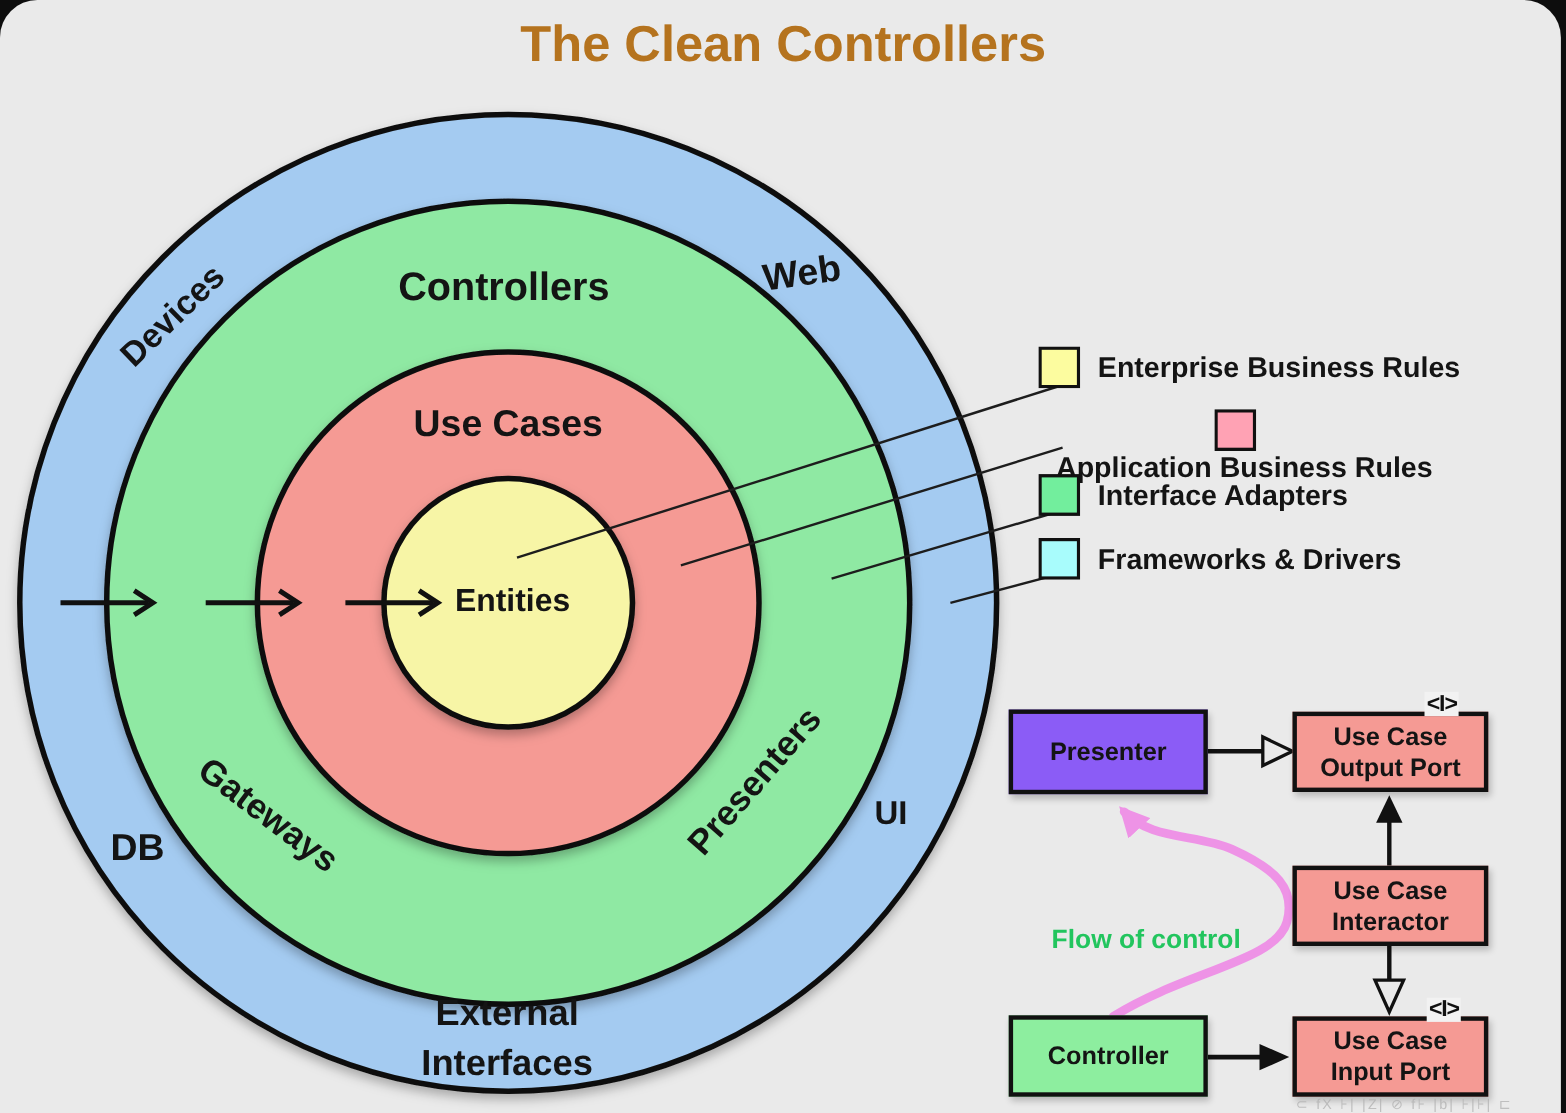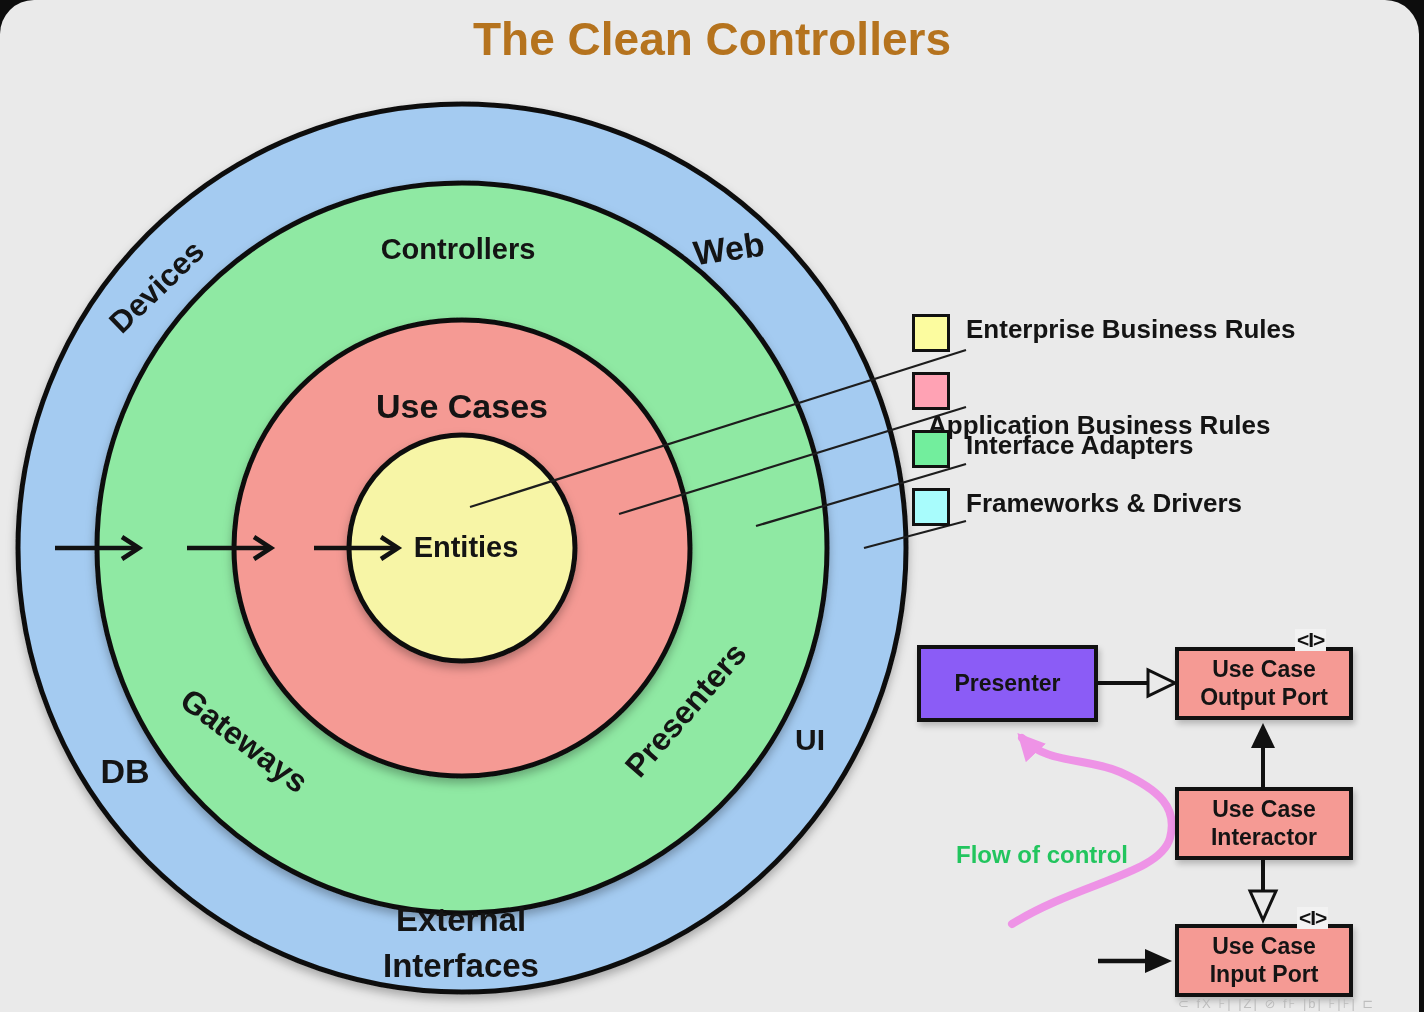--- a/index.html
+++ b/index.html
@@ -5,21 +5,21 @@
   html,body{margin:0;padding:0;}
   body{background:#0d0d0d;font-family:"Liberation Sans","DejaVu Sans",sans-serif;}
   .stage{position:relative;width:1424px;height:1012px;overflow:hidden;background:#0d0d0d;}
   .panel{position:absolute;left:0;top:0;width:1419px;height:1012px;background:#eaeaea;
          border-radius:34px 34px 0 0;}
   .title{position:absolute;left:0;top:12px;width:1424px;margin:0;text-align:center;
          font-size:46px;font-weight:bold;letter-spacing:0px;}
   .diagram-svg{position:absolute;left:0;top:0;}
   .ring-label{position:absolute;font-weight:bold;color:#141414;white-space:nowrap;
               transform:translate(-50%,-50%);}
-  .legend-row{position:absolute;left:912px;display:flex;align-items:flex-start;height:40px;}
+  .legend-row{position:absolute;left:944px;display:flex;align-items:center;height:40px;}
   .legend-swatch{width:38px;height:38px;flex:0 0 38px;}
   .legend-label{margin-left:16px;font-size:26px;font-weight:bold;color:#141414;white-space:nowrap;}
   .flow-box{position:absolute;border:4px solid #111;display:flex;align-items:center;justify-content:center;
             text-align:center;font-weight:bold;font-size:23px;line-height:1.18;color:#141414;
             white-space:pre-line;box-shadow:2px 4px 6px rgba(0,0,0,0.22);}
   .iface-marker{position:absolute;background:#f2f2f2;color:#111;font-weight:bold;font-size:21px;
                 line-height:22px;padding:0 2px;letter-spacing:-1px;z-index:5;}
   .flow-caption{position:absolute;font-weight:bold;font-size:24px;white-space:nowrap;
                 transform:translate(-50%,-50%);}
   .watermark{position:absolute;left:1158px;top:996px;width:266px;height:16px;overflow:hidden;
@@ -92,22 +92,22 @@
 
       <g>
         <line x1="1098" y1="961" x2="1146" y2="961" stroke="#111" stroke-width="4.5"></line>
         <polygon points="1145,949 1145,973 1172,961" fill="#111"></polygon>
       </g>
     </g>
   </svg>
 
   <div class="ring-label" style="left:157px;top:287px;font-size:31px;transform:translate(-50%,-50%) rotate(-44deg);">Devices</div>
   <div class="ring-label" style="left:729px;top:249px;font-size:34px;transform:translate(-50%,-50%) rotate(-8deg);">Web</div>
-  <div class="ring-label" style="left:458px;top:249px;font-size:29px;">Controllers</div>
-  <div class="ring-label" style="left:462px;top:406px;font-size:34px;">Use Cases</div>
+  <div class="ring-label" style="left:458px;top:261px;font-size:36px;">Controllers</div>
+  <div class="ring-label" style="left:462px;top:386px;font-size:34px;">Use Cases</div>
   <div class="ring-label" style="left:466px;top:547px;font-size:29px;">Entities</div>
   <div class="ring-label" style="left:244px;top:741px;font-size:32px;transform:translate(-50%,-50%) rotate(37deg);">Gateways</div>
   <div class="ring-label" style="left:686px;top:710px;font-size:32px;transform:translate(-50%,-50%) rotate(-49deg);">Presenters</div>
   <div class="ring-label" style="left:125px;top:771px;font-size:34px;">DB</div>
   <div class="ring-label" style="left:810px;top:740px;font-size:30px;">UI</div>
   <div class="ring-label" style="left:461px;top:943px;font-size:33px;white-space:pre-line;text-align:center;line-height:1.38;">External
 Interfaces</div>
 
   <div>
     <div class="legend-row" style="top:314px;">
@@ -136,20 +136,21 @@
     </div>
   </div>
 
   <div class="flow-box" style="left: 917px; top: 645px; width: 173px; height: 69px; background-color: #8b5cf6;">Presenter</div>
   <div class="flow-box" style="left: 1175px; top: 647px; width: 170px; height: 65px; background-color: rgb(245, 154, 148);">Use Case
 Output Port</div>
   <div class="flow-box" style="left: 1175px; top: 787px; width: 170px; height: 65px; background-color: rgb(245, 154, 148);">Use Case
 Interactor</div>
   <div class="flow-box" style="left: 1175px; top: 924px; width: 170px; height: 65px; background-color: rgb(245, 154, 148);">Use Case
 Input Port</div>
+  <div class="flow-box" style="left: 917px; top: 923px; width: 173px; height: 66px; background-color: rgb(141, 238, 159);">Controller</div>
 
   <span class="iface-marker" style="left:1295px;top:629px;">&lt;I&gt;</span>
   <span class="iface-marker" style="left:1297px;top:907px;">&lt;I&gt;</span>
 
   <div class="flow-caption" style="left: 1042px; top: 855px; color: #22c55e;">Flow of control</div>
 
   <div class="watermark" style="color: rgb(176, 176, 176);">⊂ fX ⊦| |Z| ⊘ f⊦ |b| ⊦|⊦| ⊏</div>
 
 </div>
 

